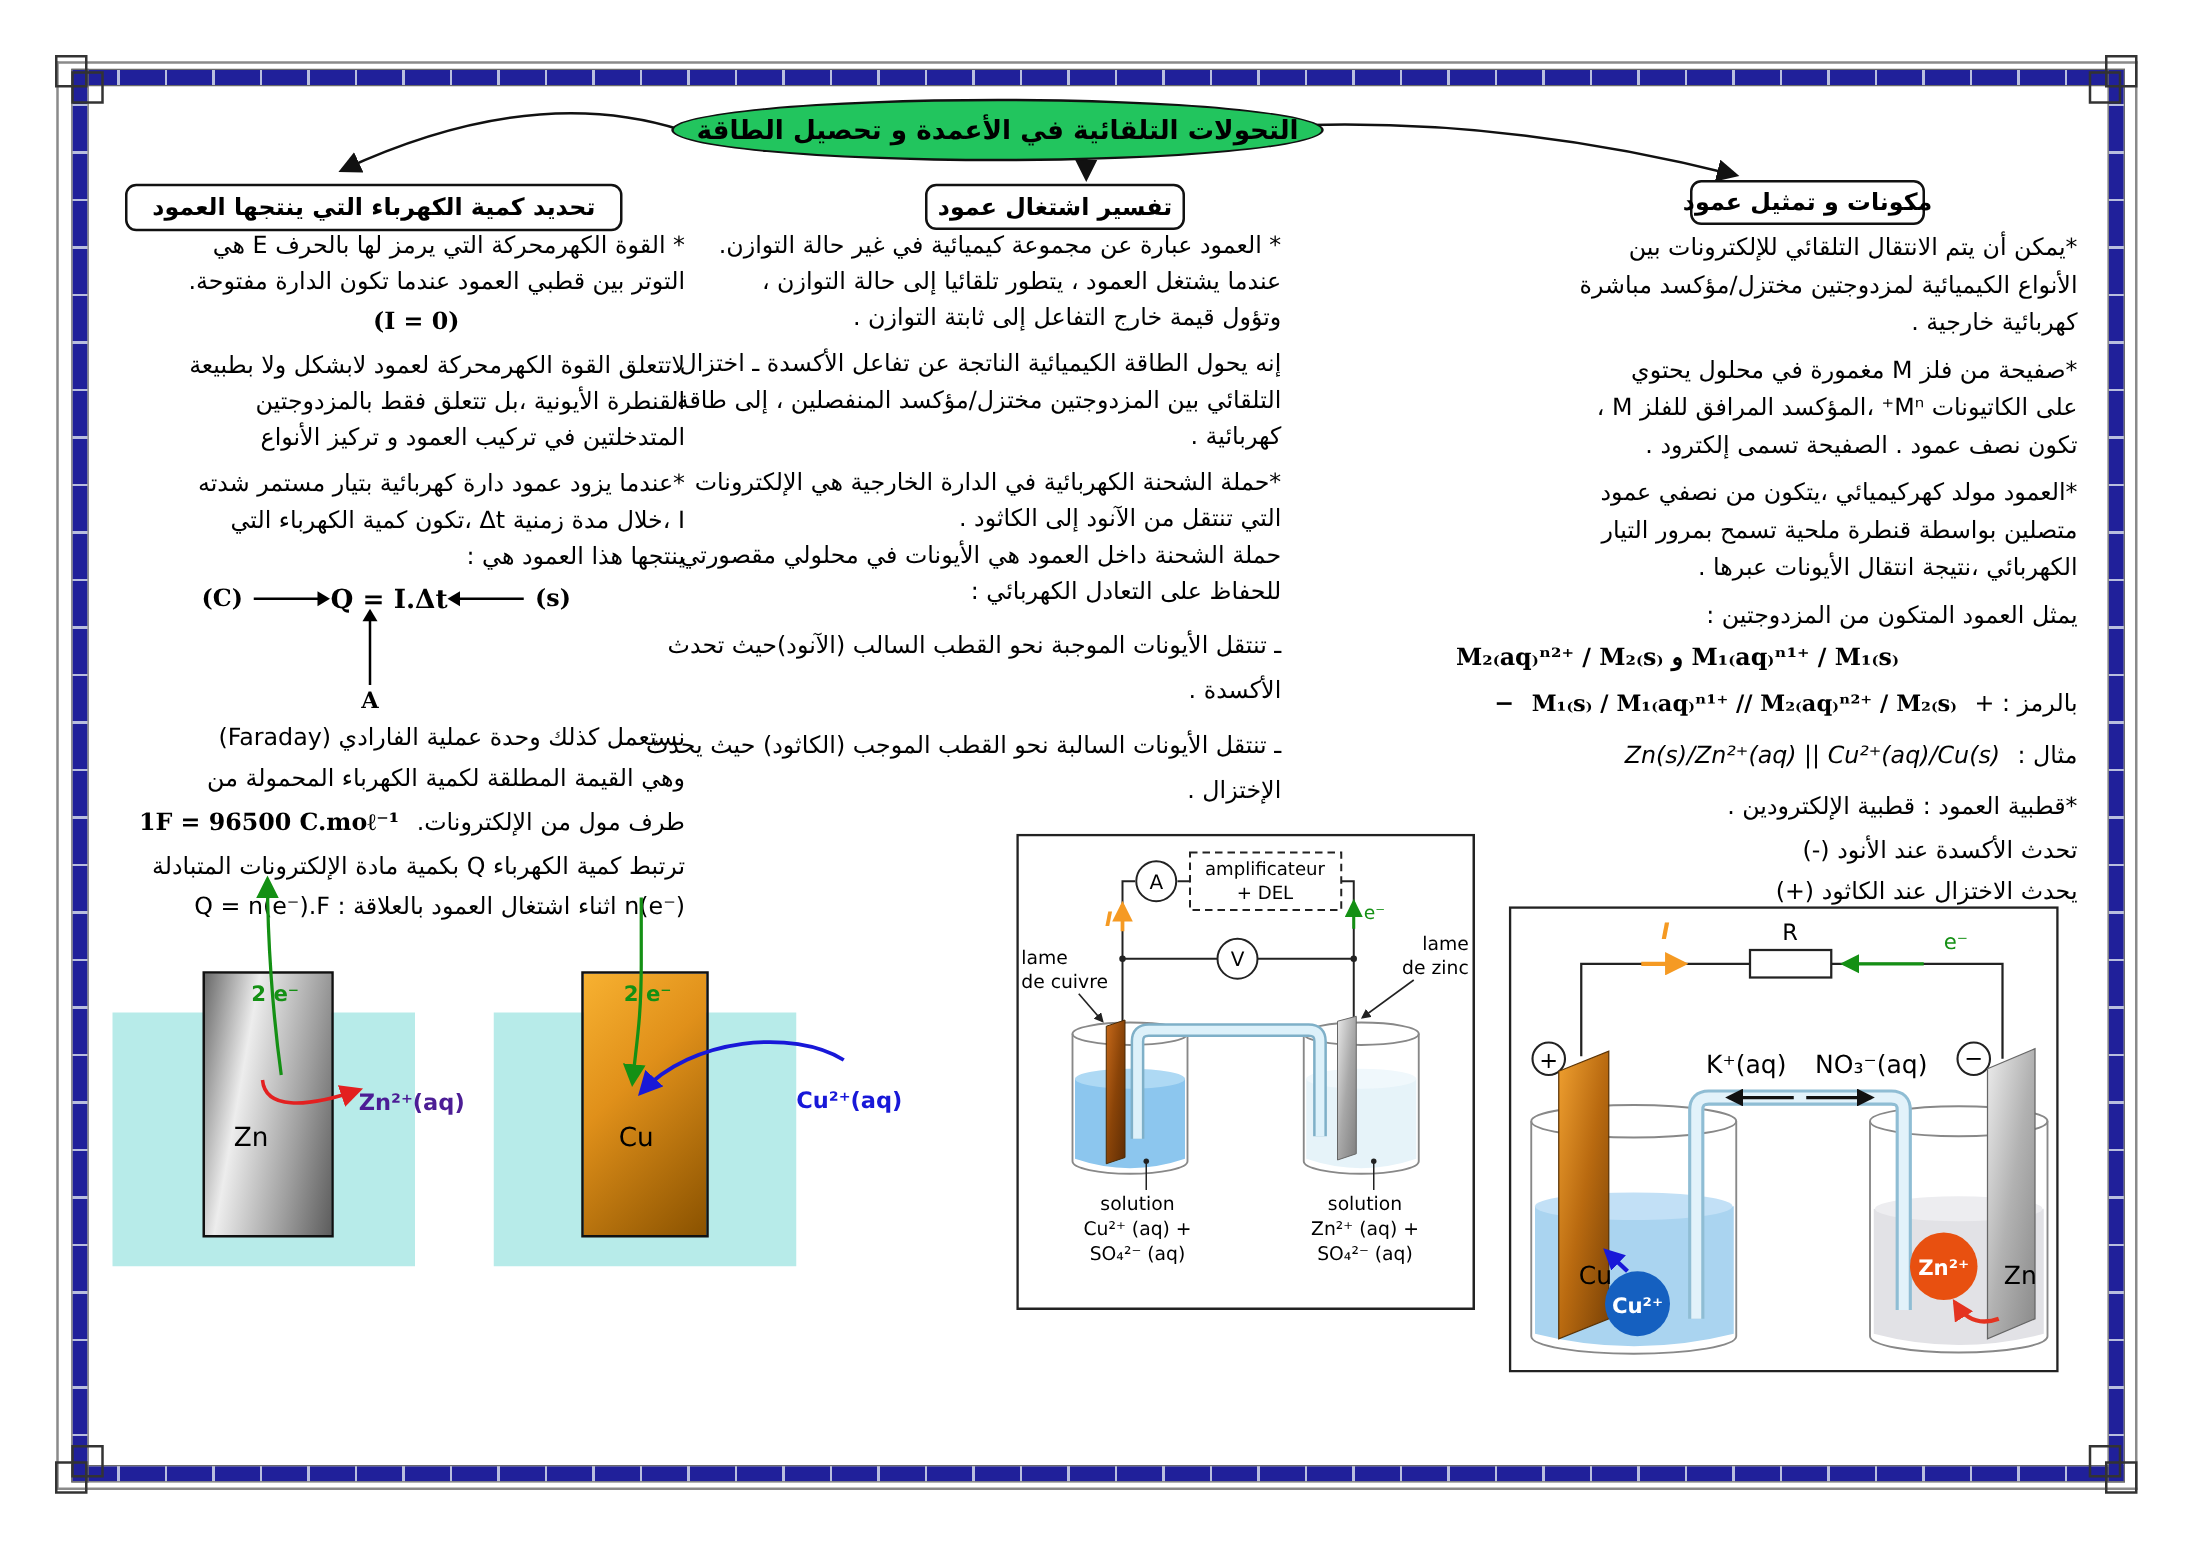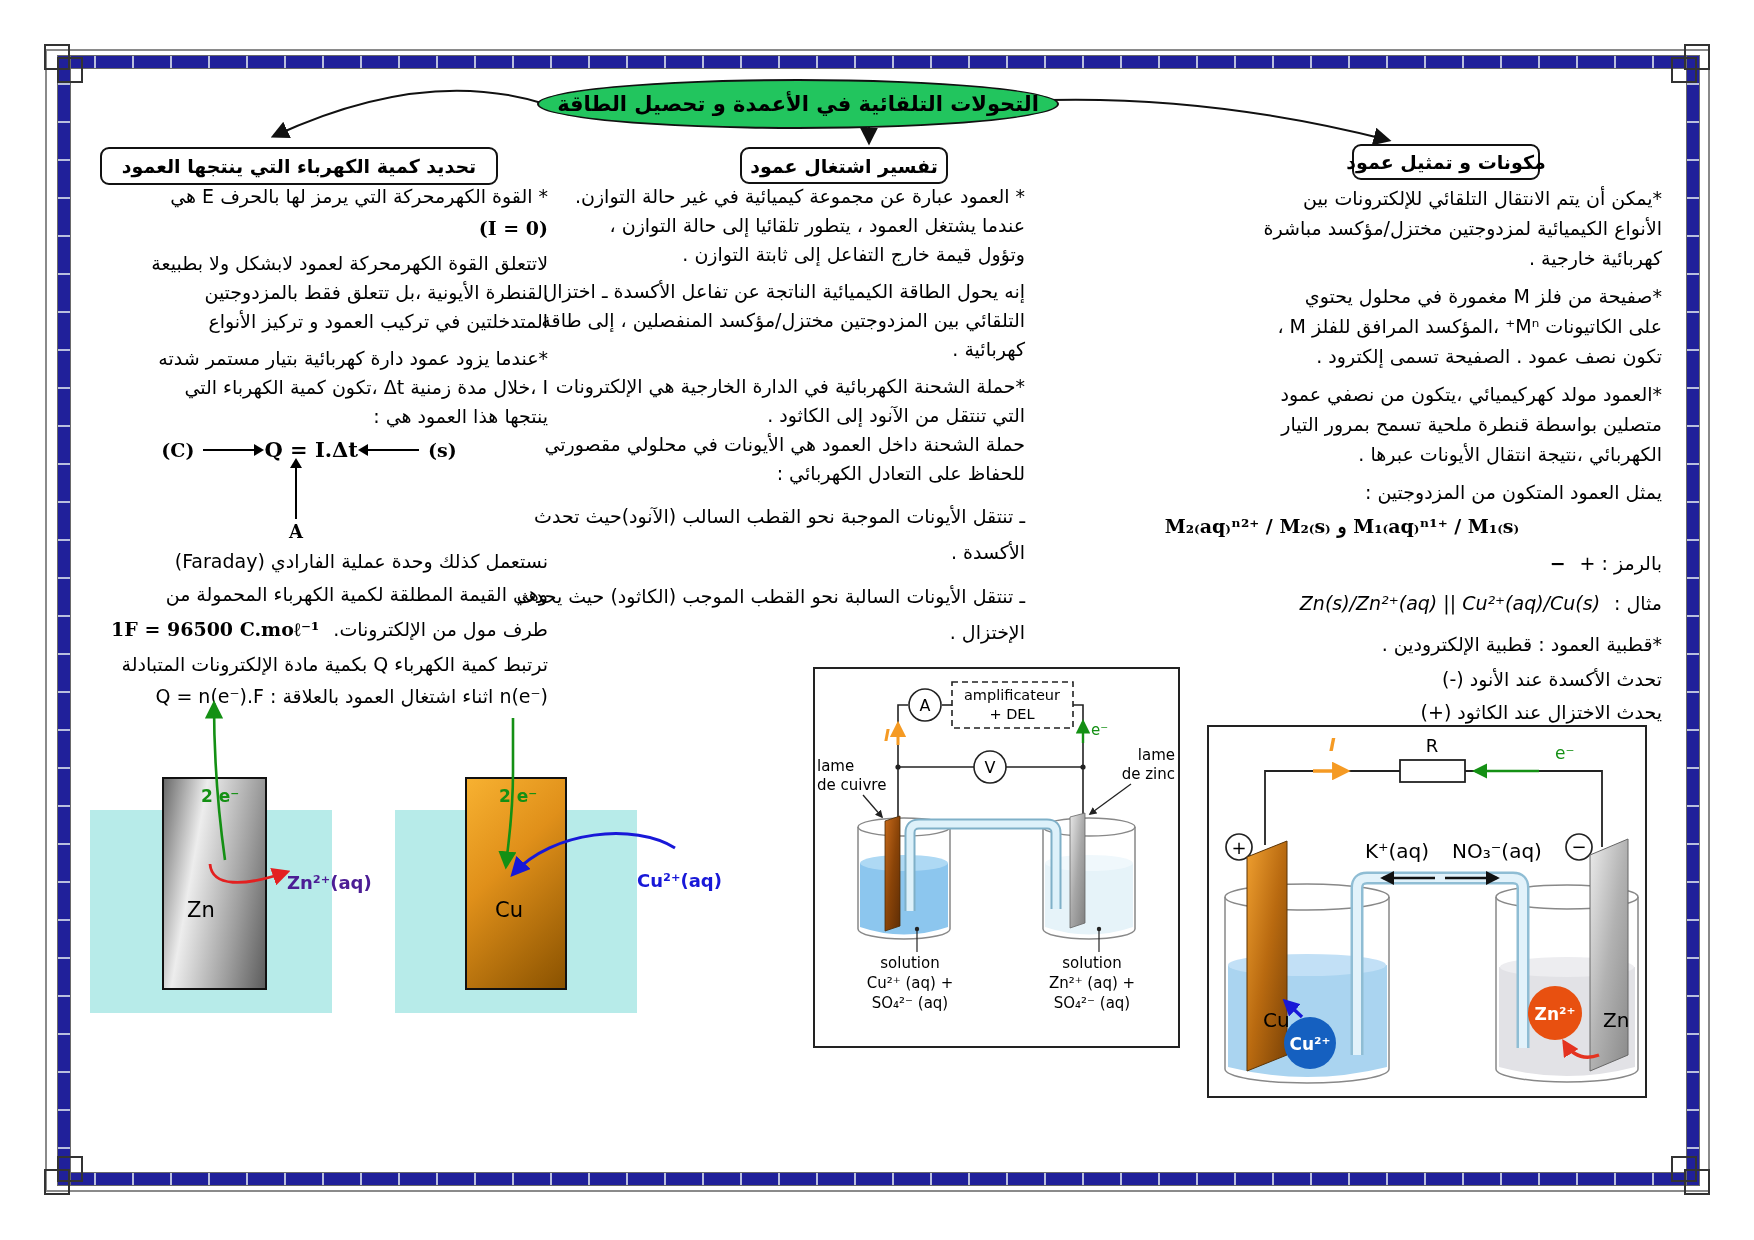--- a/index.html
+++ b/index.html
@@ -102,20 +102,21 @@
     </div>
   <div class="para">
       <div class="ln">*العمود مولد كهركيميائي ،يتكون من نصفي عمود</div>
       <div class="ln">متصلين بواسطة قنطرة ملحية تسمح بمرور التيار</div>
       <div class="ln">الكهربائي ،نتيجة انتقال الأيونات عبرها .</div>
     </div>
   <div class="ln">يمثل العمود المتكون من المزدوجتين :</div>
   <div class="center-line serif" style="font-size:19px;margin:4px 40px 2px 0;text-align:center;">M₁₍aq₎ⁿ¹⁺ / M₁₍s₎  و  M₂₍aq₎ⁿ²⁺ / M₂₍s₎</div>
   <div class="formula-line" style="margin-top:6px;">
     <span>بالرمز : +</span>
+    <span class="math serif" style="font-size:18px;">M₁₍s₎ / M₁₍aq₎ⁿ¹⁺  //  M₂₍aq₎ⁿ²⁺ / M₂₍s₎</span>
     <span class="serif">−</span>
   </div>
   <div class="formula-line" style="margin-top:8px;">
     <span>مثال :</span>
     <span class="math" style="font-size:19px;font-style:italic;">Zn(s)/Zn²⁺(aq) || Cu²⁺(aq)/Cu(s)</span>
   </div>
   <div class="ln" style="margin-top:10px;">*قطبية العمود : قطبية الإلكترودين .</div>
   <div class="ln" style="margin-top:4px;line-height:33px;text-align:right;">تحدث الأكسدة عند الأنود (-)</div>
   <div class="ln" style="line-height:33px;">يحدث الاختزال عند الكاثود (+)</div>
 </div>
@@ -143,22 +144,23 @@
     </div>
   <div class="para">
       <div class="ln" style="line-height:36px;">ـ تنتقل الأيونات السالبة نحو القطب الموجب (الكاثود) حيث يحدث</div>
       <div class="ln" style="line-height:36px;">الإختزال .</div>
     </div>
 </div>
 
 <div class="col" style="left:70px;top:182px;width:478px;">
   <div class="para" style="margin-bottom:2px;">
       <div class="ln">* القوة الكهرمحركة التي يرمز لها بالحرف E هي</div>
-    </div>
-  <div class="center-line serif" style="text-align:right;margin:2px 0 6px 0;font-size:19px;padding-left:48px;">(I = 0)</div>
+      <div class="ln">التوتر بين قطبي العمود عندما تكون الدارة مفتوحة.</div>
+    </div>
+  <div class="center-line serif" style="text-align:center;margin:2px 0 6px 0;font-size:19px;padding-left:48px;">(I = 0)</div>
   <div class="para">
       <div class="ln">لاتتعلق القوة الكهرمحركة لعمود لابشكل ولا بطبيعة</div>
       <div class="ln">القنطرة الأيونية ،بل تتعلق فقط بالمزدوجتين</div>
       <div class="ln">المتدخلتين في تركيب العمود و تركيز الأنواع</div>
     </div>
   <div class="para" style="margin-bottom:0;">
       <div class="ln">*عندما يزود عمود دارة كهربائية بتيار مستمر شدته</div>
       <div class="ln">I ،خلال مدة زمنية Δt ،تكون كمية الكهرباء التي</div>
       <div class="ln">ينتجها هذا العمود هي :</div>
     </div>

